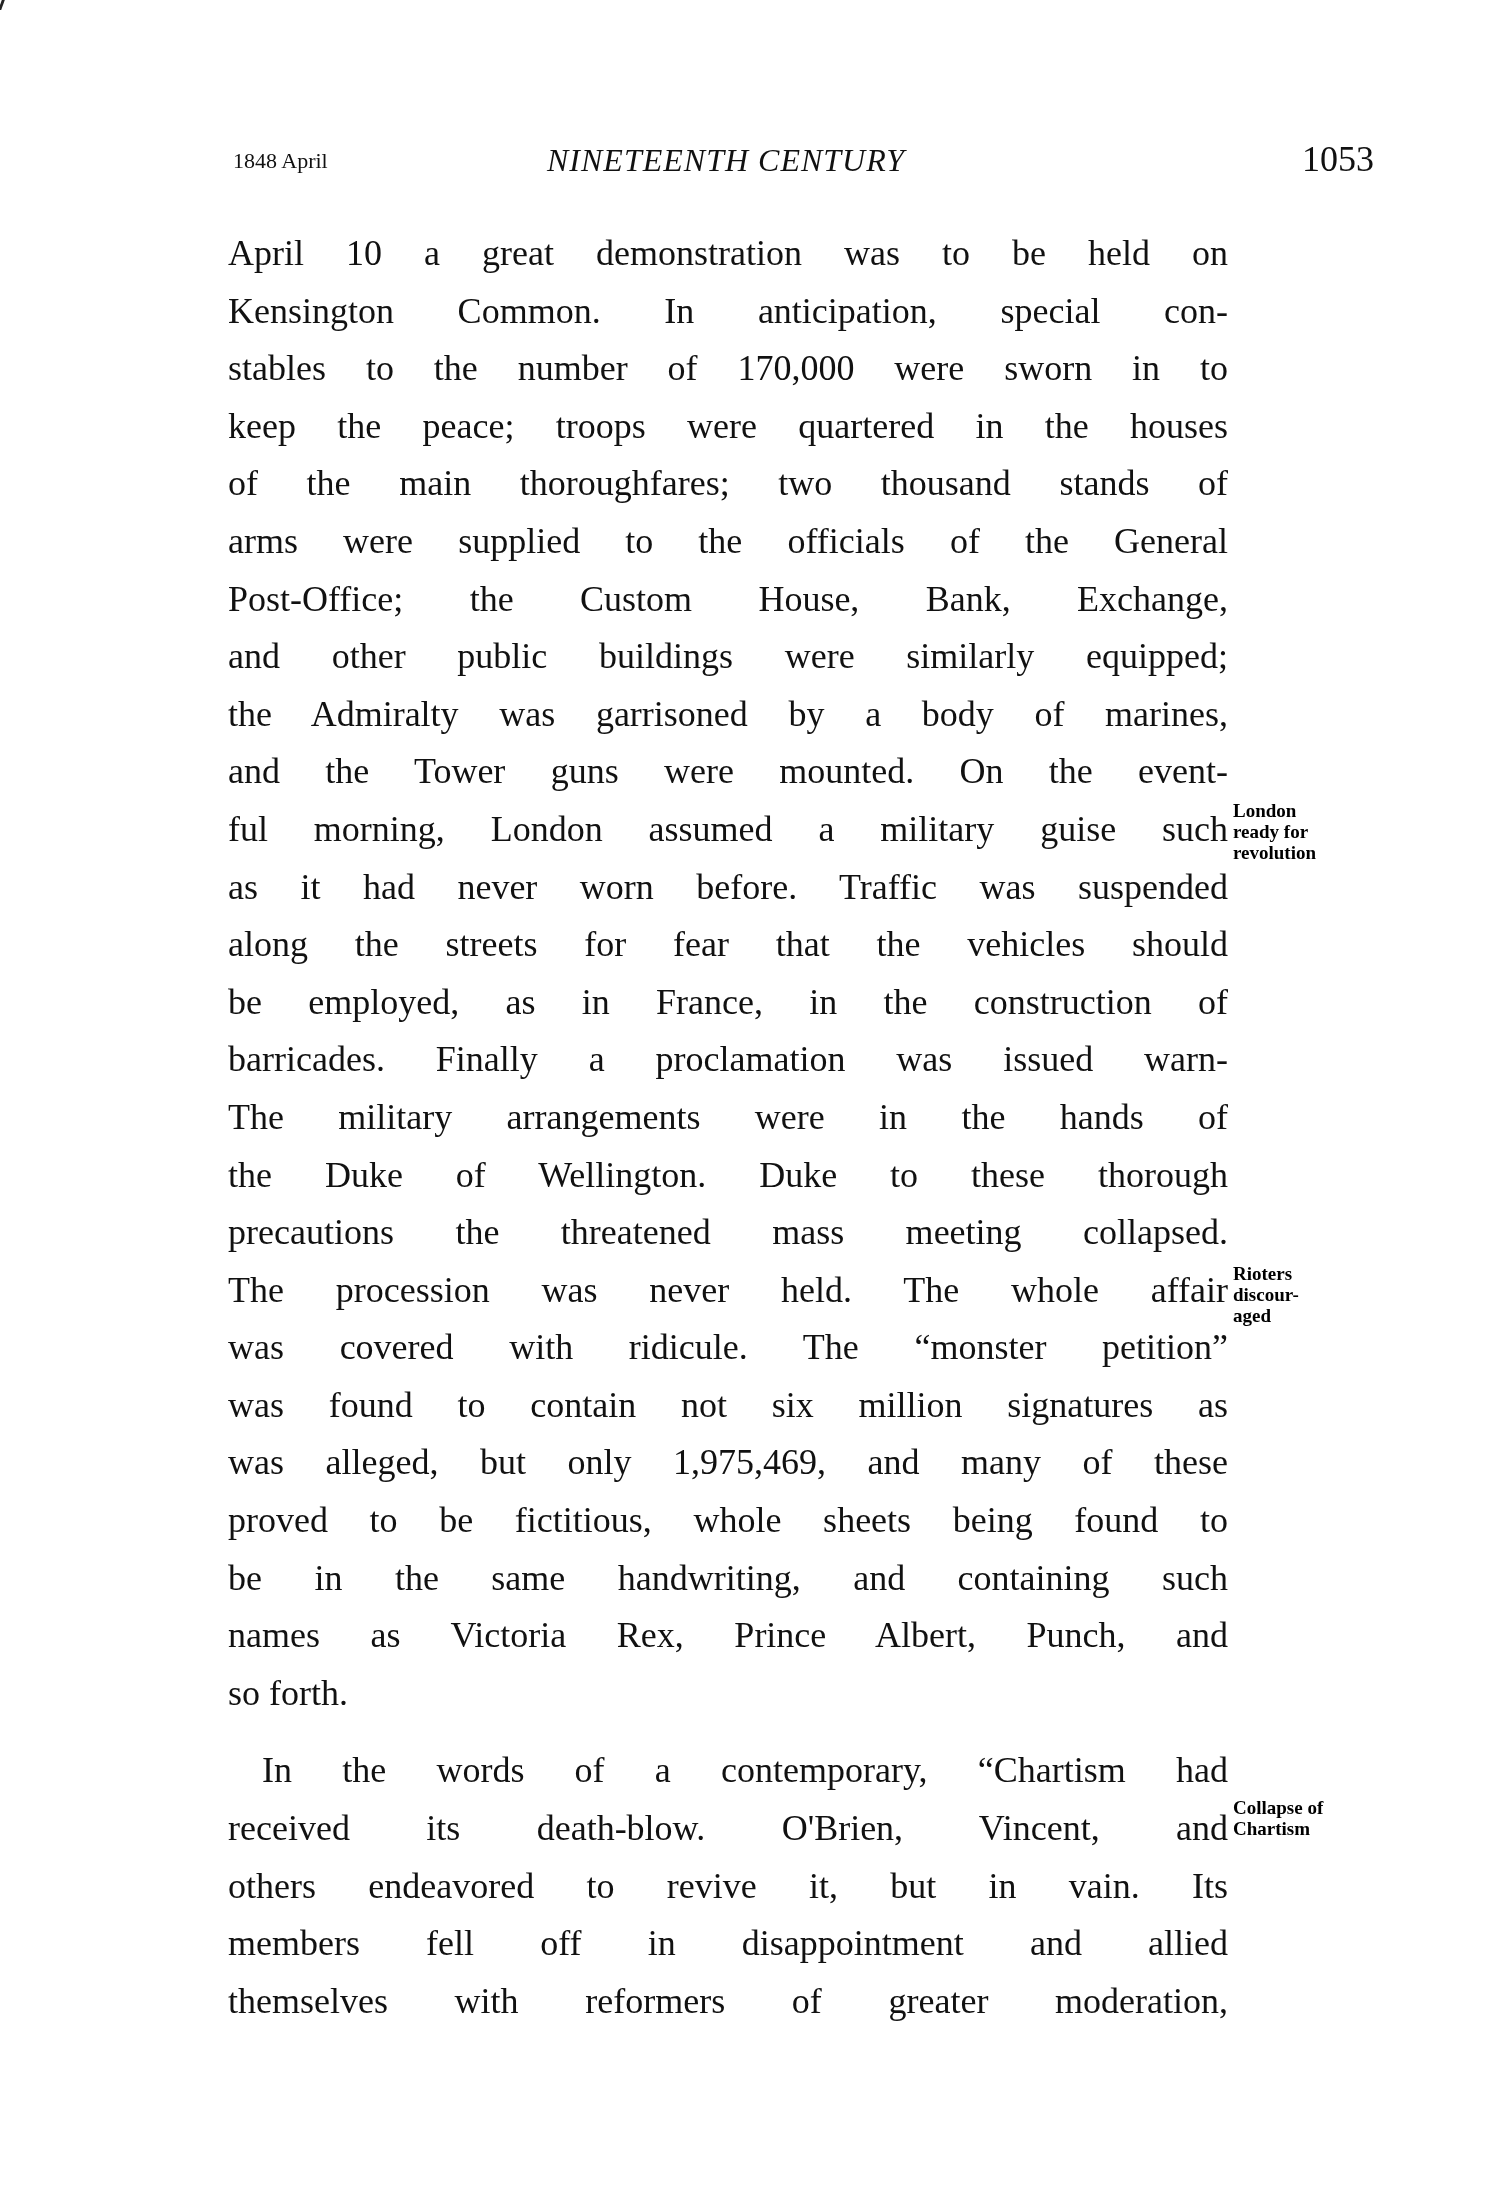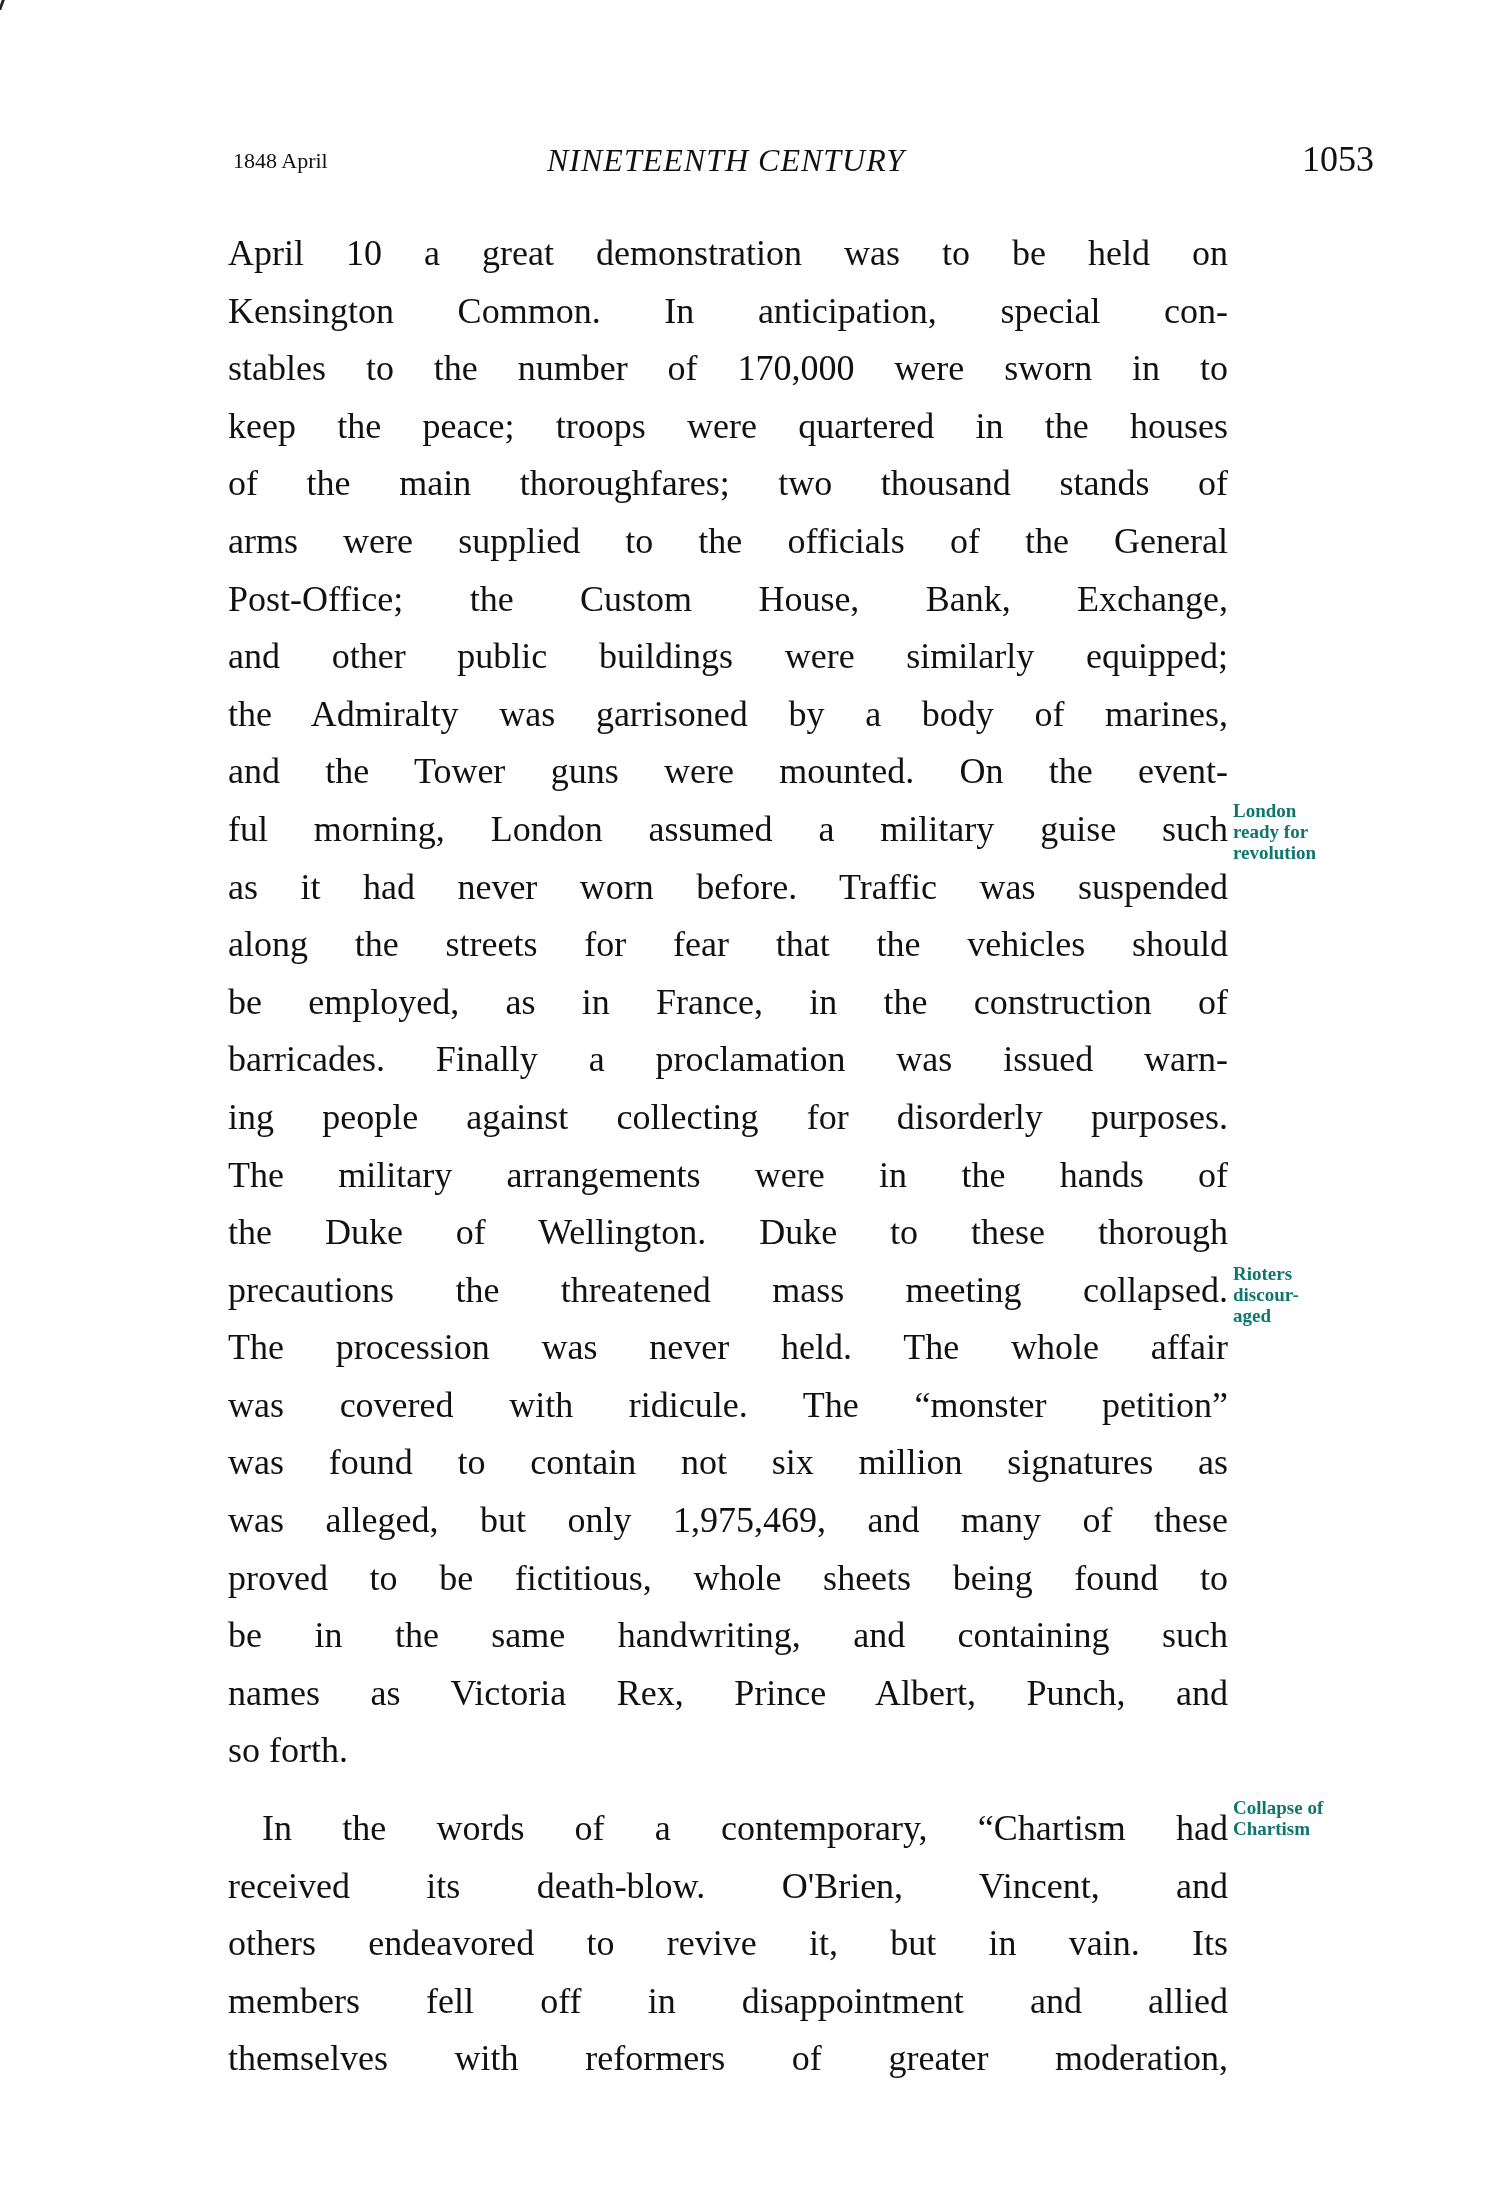--- a/index.html
+++ b/index.html
@@ -80,21 +80,21 @@
     }
     .line.gap {
       margin-top: 20px;
     }
     .sidenote {
       position: absolute;
       font-size: 19px;
       line-height: 21px;
       font-family: "Liberation Serif", serif;
       font-weight: bold;
-      color: #0f766e;
+      color: #000000;
     }
     .sn-london { left: 1233px; top: 800px; }
     .sn-rioters { left: 1233px; top: 1263px; }
     .sn-collapse { left: 1233px; top: 1797px; }
   </style>
 </head>
 <body>
 
 <div class="corner-mark"></div>
 
@@ -113,21 +113,20 @@
   <div class="line">arms were supplied to the officials of the General</div>
   <div class="line">Post-Office; the Custom House, Bank, Exchange,</div>
   <div class="line">and other public buildings were similarly equipped;</div>
   <div class="line">the Admiralty was garrisoned by a body of marines,</div>
   <div class="line">and the Tower guns were mounted.  On the event-</div>
   <div class="line">ful morning, London assumed a military guise such</div>
   <div class="line">as it had never worn before.  Traffic was suspended</div>
   <div class="line">along the streets for fear that the vehicles should</div>
   <div class="line">be employed, as in France, in the construction of</div>
   <div class="line">barricades.  Finally a proclamation was issued warn-</div>
-  <div class="line">ing people against collecting for disorderly purposes.</div>
   <div class="line">The military arrangements were in the hands of</div>
   <div class="line">the Duke of Wellington.  Duke to these thorough</div>
   <div class="line">precautions the threatened mass meeting collapsed.</div>
   <div class="line">The procession was never held.  The whole affair</div>
   <div class="line">was covered with ridicule.  The “monster petition”</div>
   <div class="line">was found to contain not six million signatures as</div>
   <div class="line">was alleged, but only 1,975,469, and many of these</div>
   <div class="line">proved to be fictitious, whole sheets being found to</div>
   <div class="line">be in the same handwriting, and containing such</div>
   <div class="line">names as Victoria Rex, Prince Albert, Punch, and</div>

